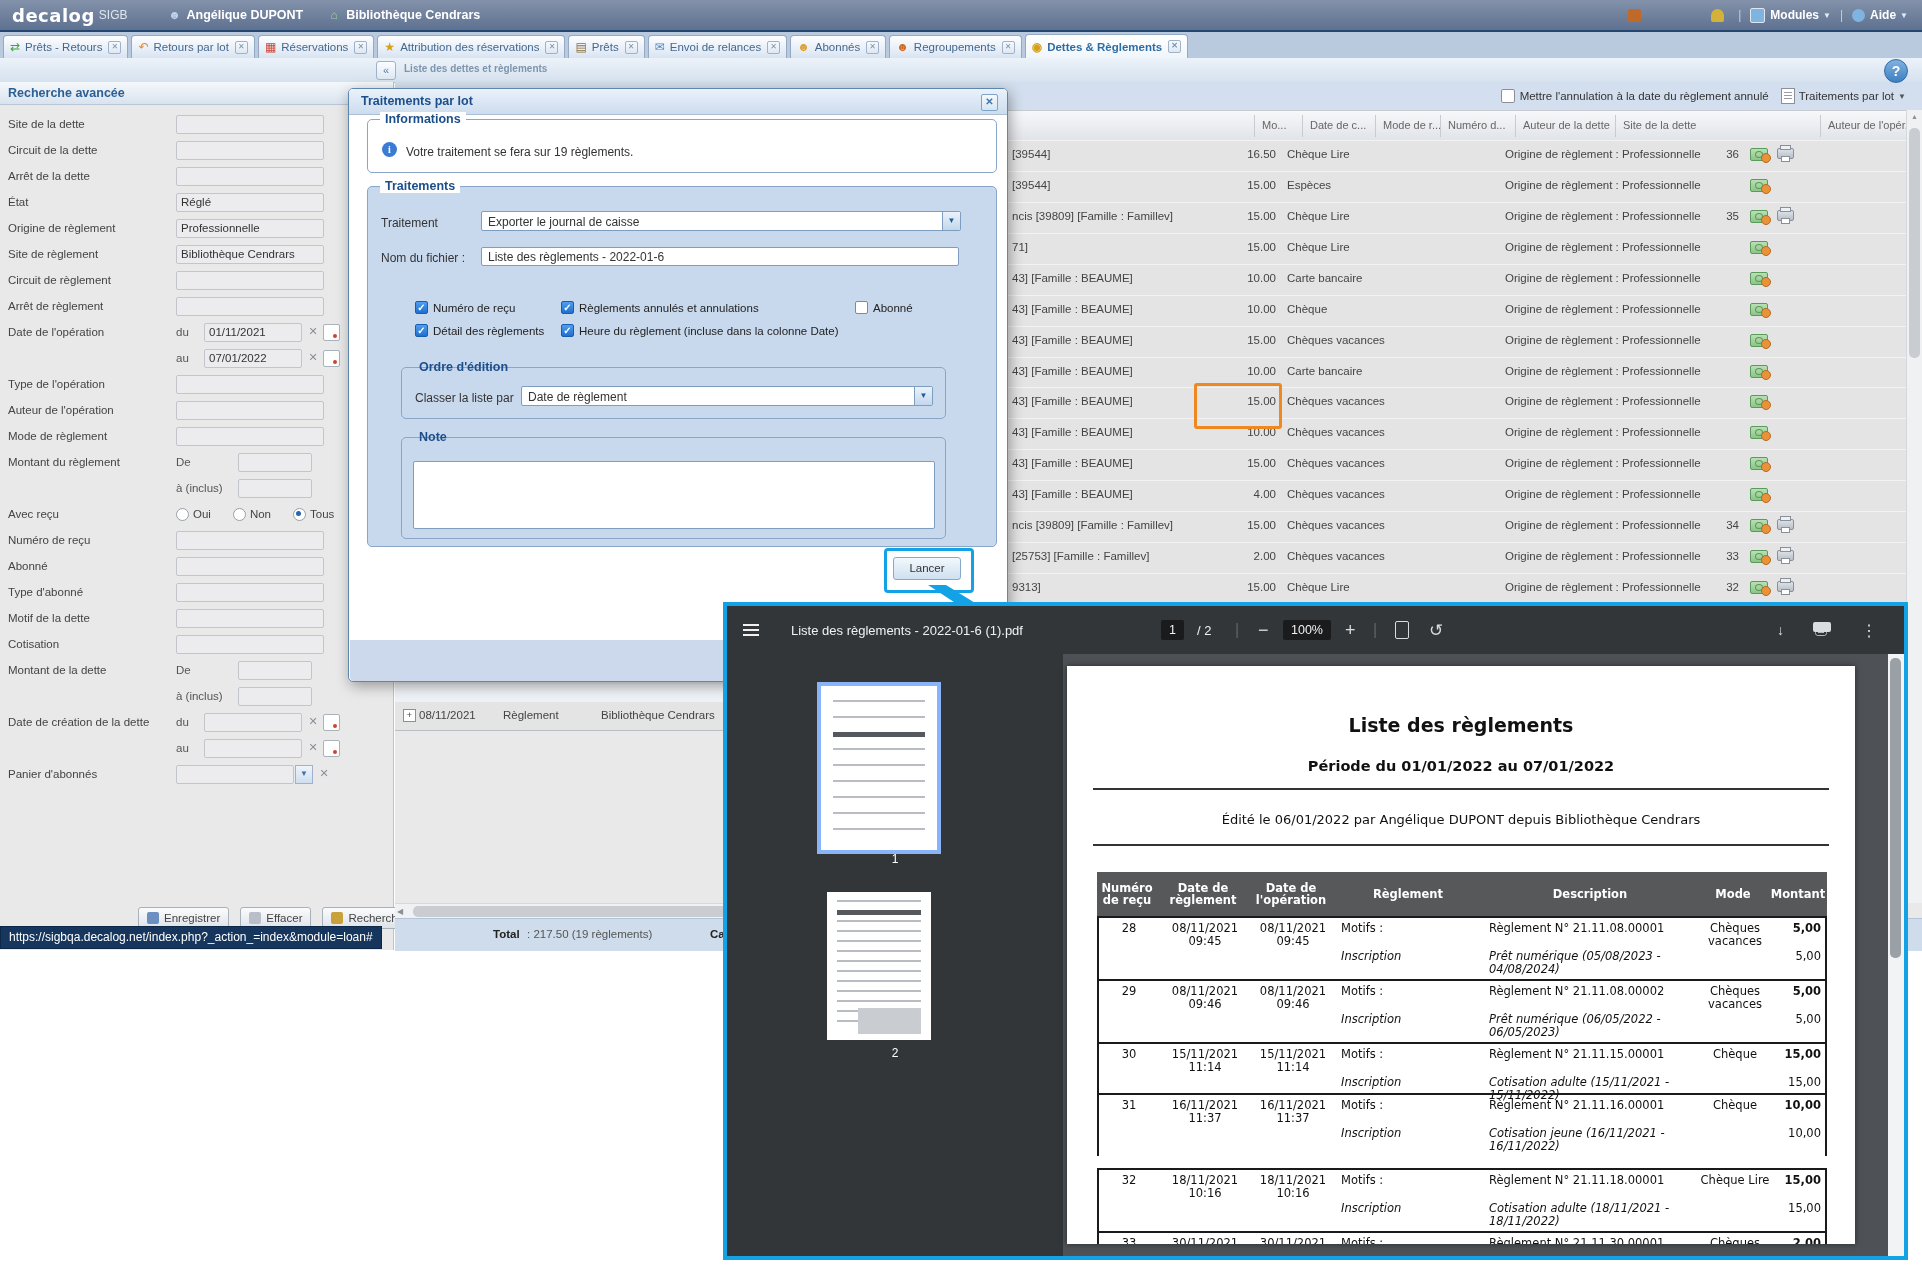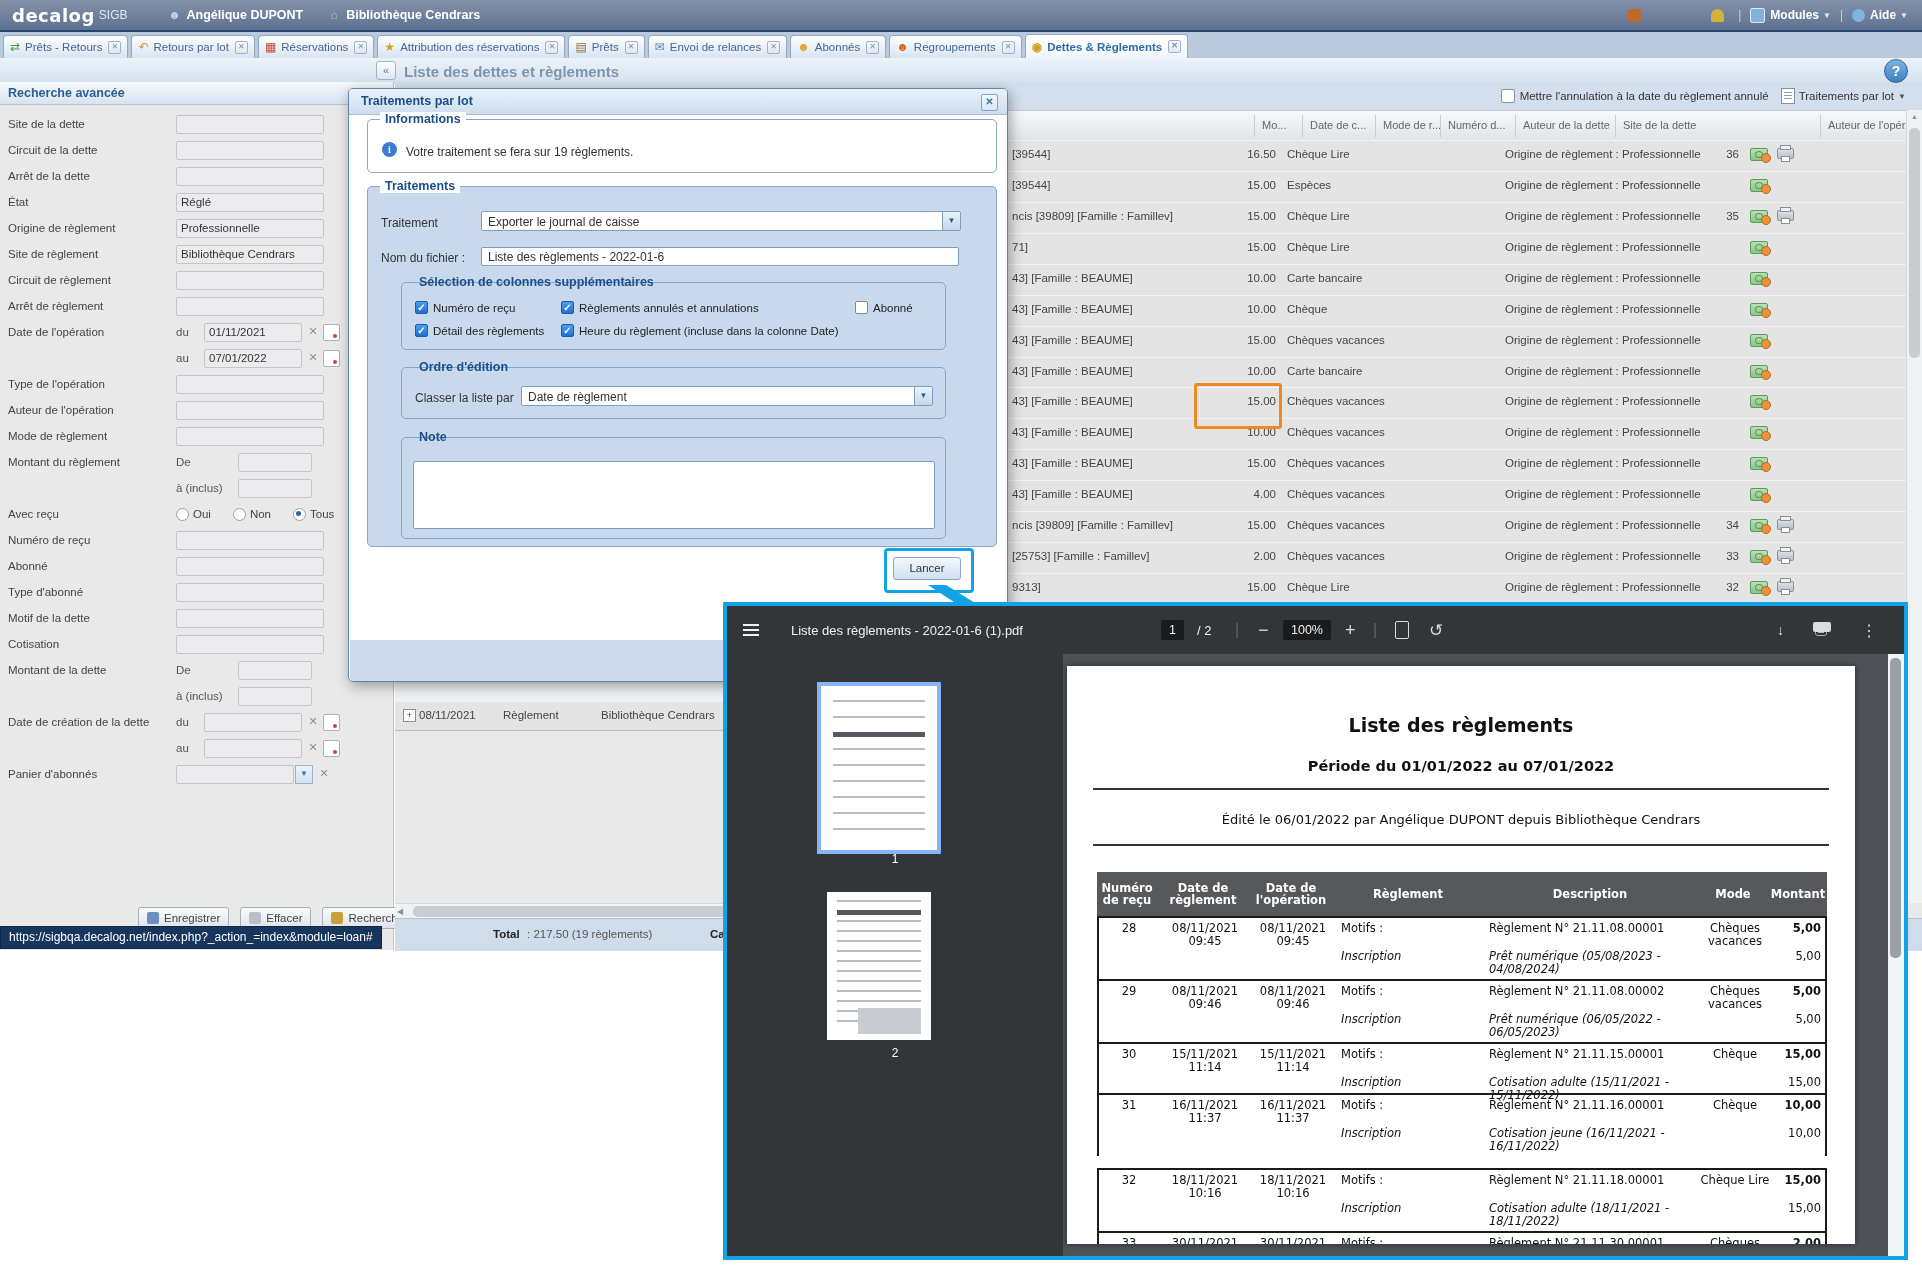--- a/index.html
+++ b/index.html
@@ -26,21 +26,21 @@
     color:#44688f;font-size:11.5px;white-space:nowrap;}
   .tab.active{background:linear-gradient(#ffffff,#f0f5fb);color:#2e6da4;font-weight:bold;height:23px;}
   .tab-ic{margin-right:5px;font-size:12px;line-height:12px;}
   .tab-close{margin-left:6px;width:11px;height:11px;border:1px solid #9fb2ca;border-radius:2px;
     background:linear-gradient(#f6f9fc,#dfe8f2);color:#7b93af;font-size:8px;line-height:10px;text-align:center;}
   
   #subtab{position:absolute;left:0;top:58px;width:1922px;height:24px;
     background:linear-gradient(#ecf2f9,#d6e2ef);border-bottom:1px solid #aebfd4;}
   #subtab-back{position:absolute;left:376px;top:3px;width:18px;height:17px;border:1px solid #9fb2ca;
     border-radius:3px;background:linear-gradient(#fbfdfe,#dde8f3);color:#5a7da3;text-align:center;line-height:16px;font-size:11px;}
-  #subtab-title{position:absolute;left:404px;top:5px;font-weight:bold;color:#7e95ad;font-size:15px;}
+  #subtab-title{position:absolute;left:404px;top:5px;font-weight:bold;color:#7e95ad;font-size:10px;}
   #help-circle{position:absolute;left:1884px;top:59px;width:22px;height:22px;border-radius:50%;
     background:linear-gradient(#7fb3e0,#3d7fc0);color:#fff;font-weight:bold;text-align:center;line-height:22px;font-size:14px;
     border:1px solid #2f6aa5;z-index:5;}
   
   #search-panel{position:absolute;left:0;top:82px;width:394px;height:868px;background:#e9e9e9;
     border-right:1px solid #b9c4d2;box-sizing:border-box;}
   #search-header{height:22px;background:linear-gradient(#f5f8fb,#d9e3ef);border-bottom:1px solid #b8c6d8;
     color:#2c5f94;font-weight:bold;font-size:12.5px;line-height:22px;padding-left:8px;}
   #search-fields{padding-top:6px;}
   .srow{height:26px;display:flex;align-items:center;}
@@ -593,23 +593,20 @@
   <div class="mselect" style="left:132px;top:122px;width:480px">
     <span>Exporter le journal de caisse</span>
     <span class="arr">▼</span>
   </div>
 
   <span class="mlabel" style="left:32px;top:162px">Nom du fichier :</span>
   <div class="minput" style="left:132px;top:158px;width:478px">
     <span>Liste des règlements - 2022-01-6</span>
   </div>
 
-  <div class="fs" style="left:52px;top:193px;width:545px;height:68px">
-    <span class="fs-legend">Sélection de colonnes supplémentaires</span>
-  </div>
   <div id="modal-checkboxes"></div>
 
   <div class="fs" style="left:52px;top:278px;width:545px;height:52px">
     <span class="fs-legend">Ordre d'édition</span>
   </div>
   <span class="mlabel" style="left:66px;top:302px">Classer la liste par</span>
   <div class="mselect" style="left:172px;top:297px;width:412px">
     <span>Date de règlement</span>
     <span class="arr">▼</span>
   </div>

